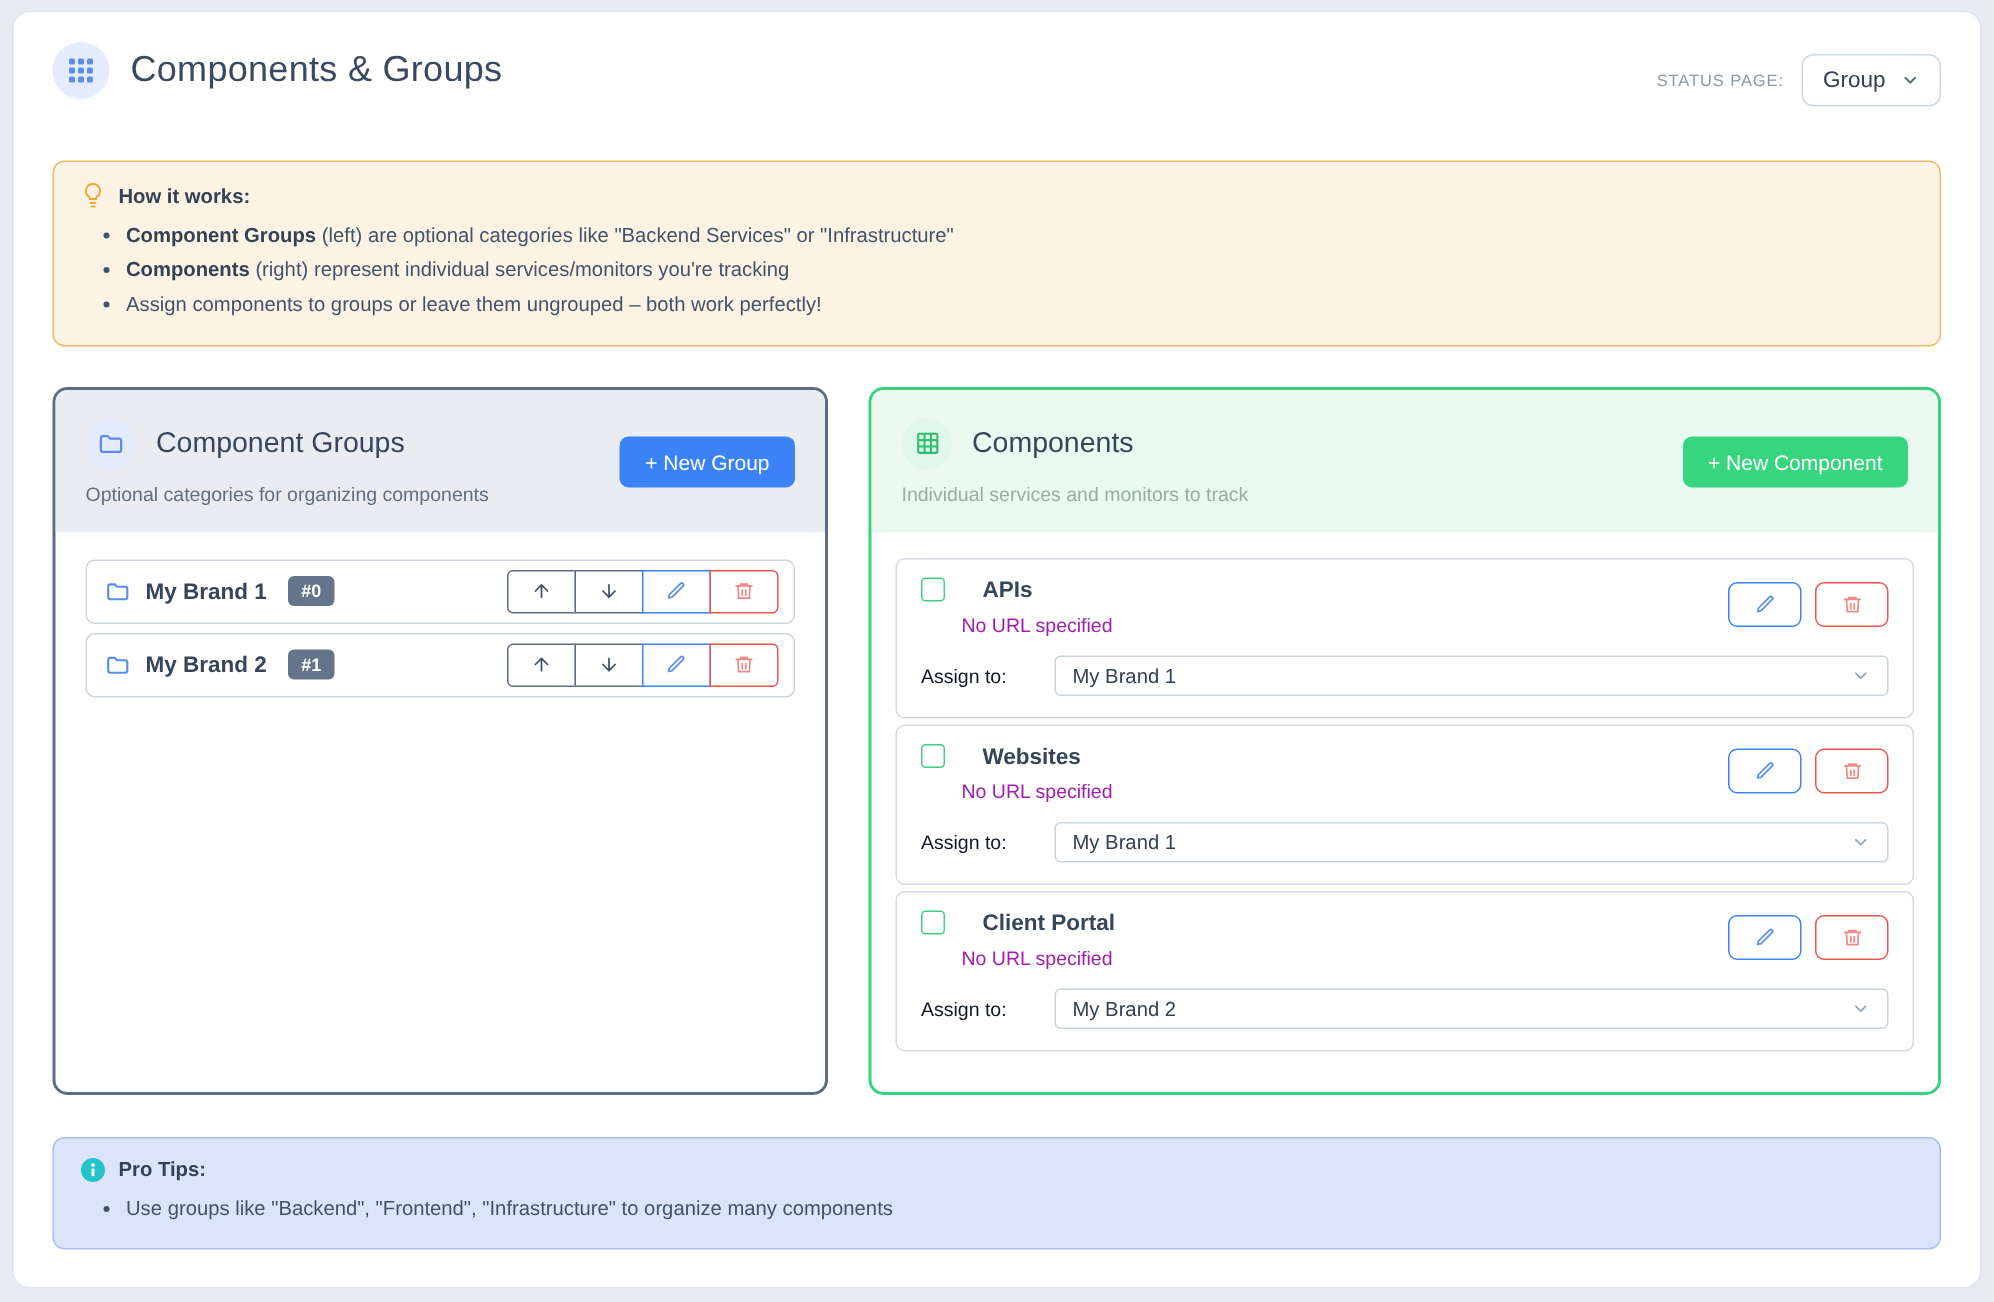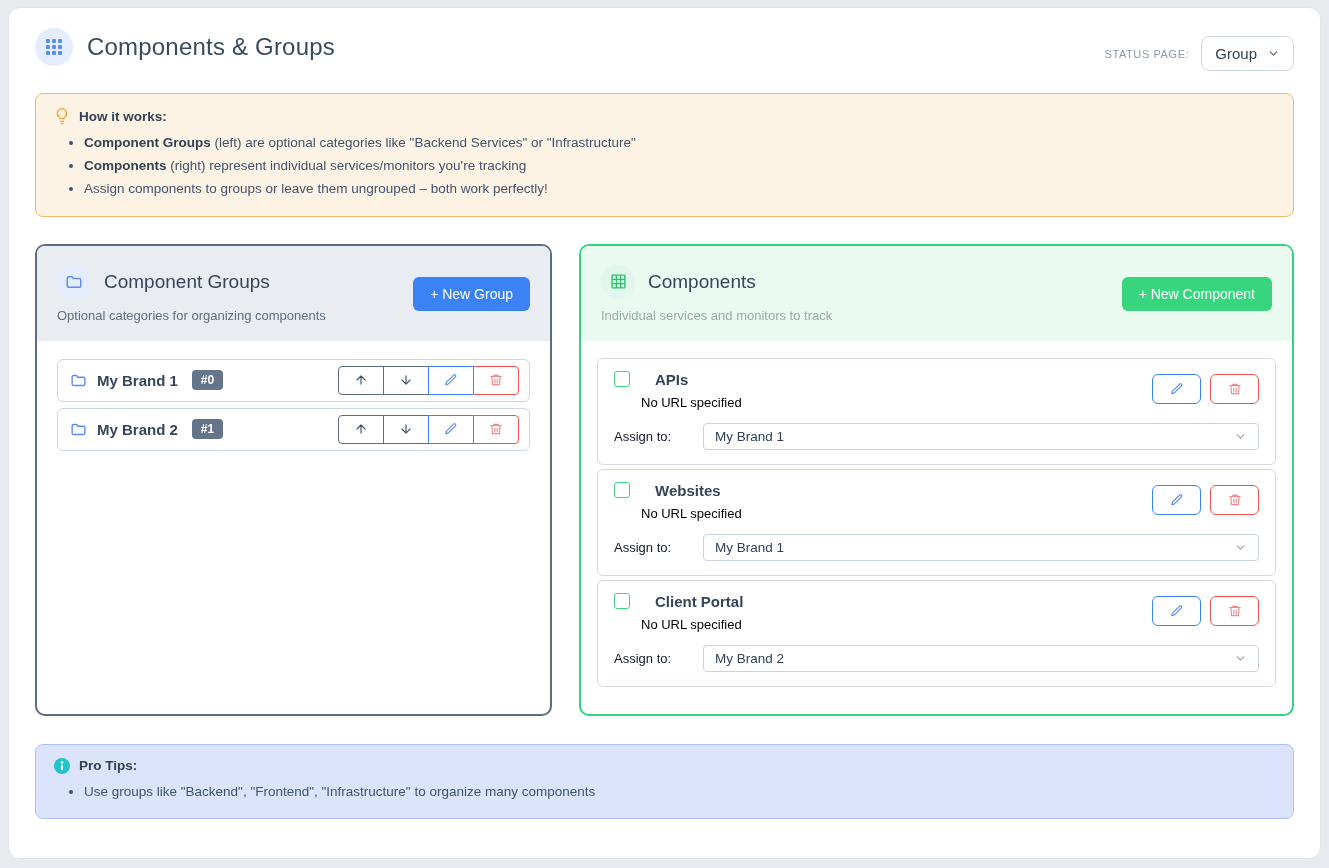--- a/index.html
+++ b/index.html
@@ -27,21 +27,21 @@
   .page-subtitle { margin-top:9px; font-size:13px; color:#9aa7b6; }
   .statuspage { display:flex; align-items:center; gap:12px; margin-top:8px; }
   .statuspage-label { font-size:11px; letter-spacing:.6px; color:#8d99a9; font-weight:400; }
   .statuspage-select {
     display:flex; align-items:center; gap:10px;
     border:1px solid #cfd7e1; border-radius:8px;
     padding:8px 13px; font-size:15px; color:#334155; background:#fff; cursor:pointer;
   }
 
   
-  .callout { border-radius:8px; padding:13px 18px 15px; margin-top:22px; }
+  .callout { border-radius:8px; padding:13px 18px 15px; margin-top:36px; }
   .callout.orange { background:#fdf3e5; border:1px solid #f2b967; }
   .callout.blue   { background:#dbe4fa; border:1px solid #a9c0f2; }
   .callout-title-row { display:flex; align-items:center; gap:9px; }
   .callout-title { font-size:13.5px; font-weight:bold; color:#334155; }
   .callout ul { margin:6px 0 0 22px; padding:0; }
   .callout li { font-size:13.5px; color:#42526b; line-height:1.72; }
   .callout li b { color:#334155; }
 
   
   .panels { display:flex; gap:27px; margin-top:27px; align-items:stretch; }
@@ -100,21 +100,21 @@
     padding:0 14px; font-size:15px; color:#334155; outline:none; font-family:inherit;
   }
   .search-input::placeholder { color:#a8b3c2; }
 
   
   .component-card { border:1px solid #d2d9e2; border-radius:6px; padding:12px 16px 14px; margin-bottom:4px; background:#fff; }
   .card-top { display:flex; justify-content:space-between; align-items:flex-start; }
   .card-name-row { display:flex; align-items:center; gap:25px; }
   .card-checkbox { width:16px; height:16px; border:1.5px solid #3bd282; border-radius:3px; background:#fff; cursor:pointer; }
   .card-name { font-size:15px; font-weight:bold; color:#36455a; }
-  .card-url { margin:7px 0 0 27px; font-size:13px; color:#000000; }
+  .card-url { margin:7px 0 0 27px; font-size:13px; color:#a21caf; }
   .card-actions { display:flex; gap:9px; margin-top:3px; }
   .card-btn { width:49px; height:30px; border-radius:6px; background:#fff; cursor:pointer; display:flex; align-items:center; justify-content:center; padding:0; }
   .card-btn.edit { border:1px solid #3b82f6; }
   .card-btn.del { border:1px solid #ef5350; }
   .assign-row { display:flex; align-items:center; margin-top:13px; }
   .assign-label { font-size:13px; color:#0f172a; width:89px; flex:none; }
   .assign-select {
     flex:1; display:flex; align-items:center; justify-content:space-between;
     border:1px solid #cbd3de; border-radius:4px; height:27px;
     padding:0 11px; font-size:13.5px; color:#334155; cursor:pointer; background:#fff;

